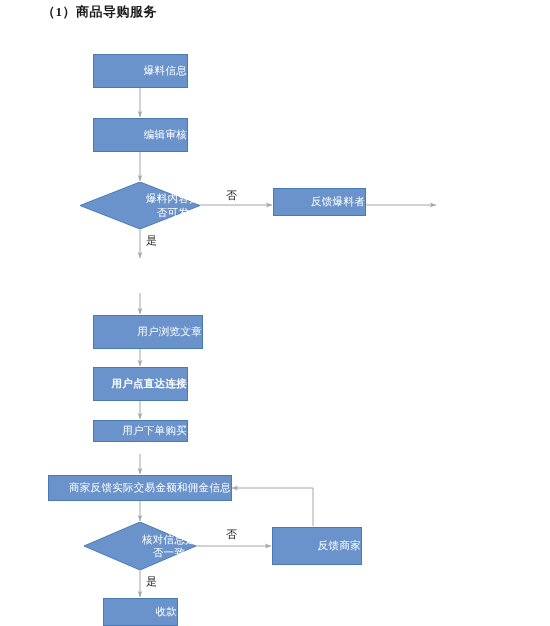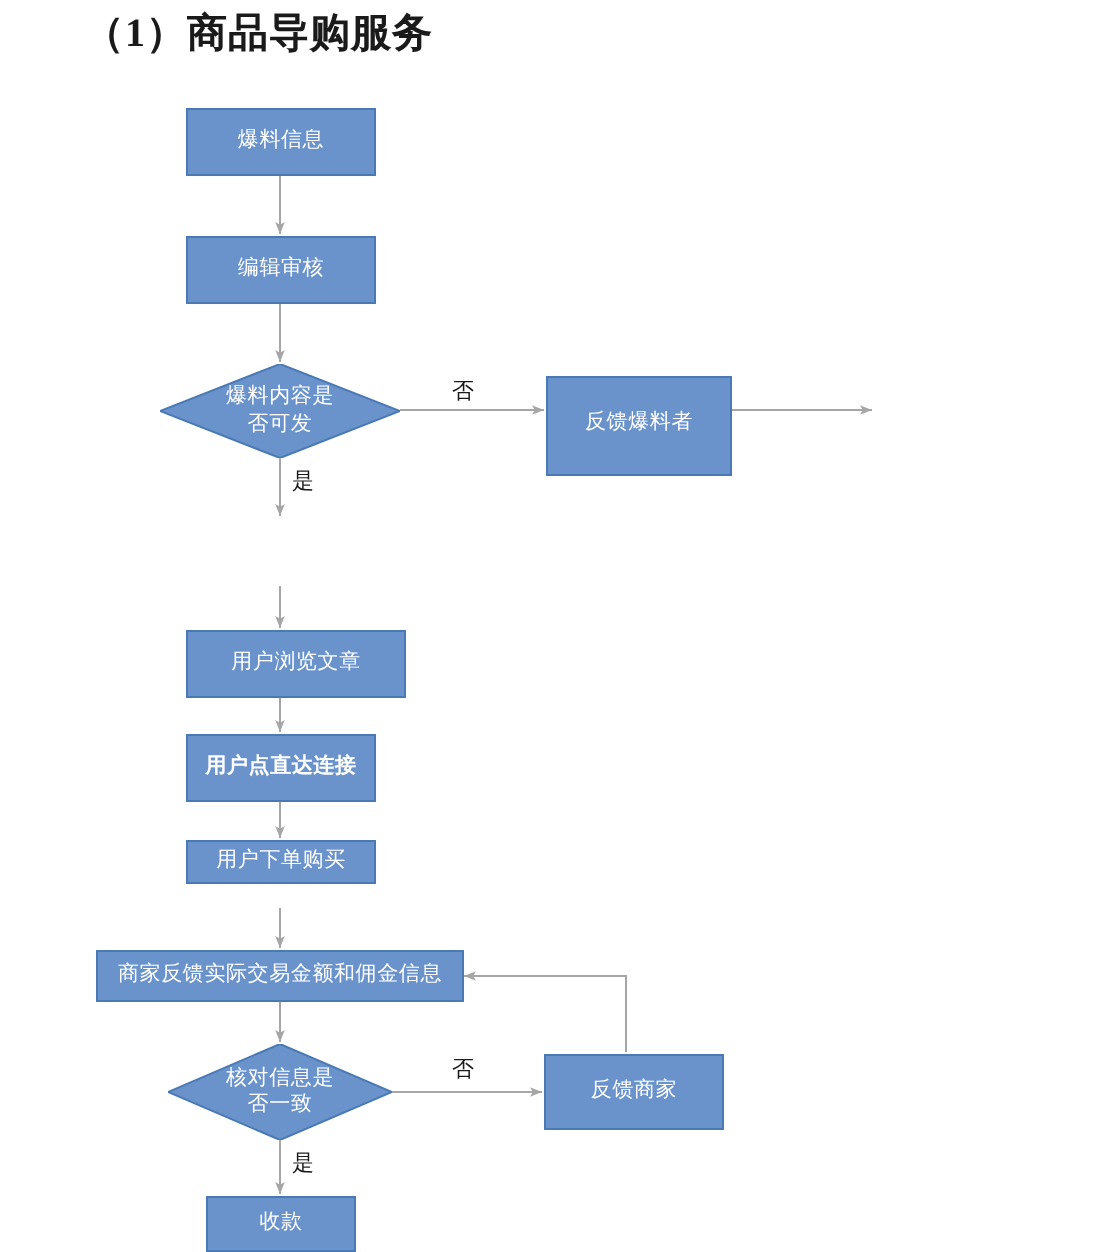--- a/index.html
+++ b/index.html
@@ -14,21 +14,21 @@
     position: relative;
     overflow: hidden;
     font-family: "Liberation Serif", "DejaVu Serif", serif;
     color: #1a1a1a;
   }
 
   #page-title {
     position: absolute;
     left: 42px;
     top: 3px;
-    font-size: 20px;
+    font-size: 13px;
     font-weight: bold;
     letter-spacing: 0.5px;
     font-family: "Liberation Serif", "DejaVu Serif", serif;
     white-space: nowrap;
   }
 
   #flow-canvas {
     position: absolute;
     left: 0;
     top: 0;
@@ -43,21 +43,21 @@
     width: 550px;
     height: 626px;
     pointer-events: none;
   }
 
   .node {
     position: absolute;
     box-sizing: border-box;
     display: flex;
     align-items: center;
-    justify-content: center;
+    justify-content: flex-end;
     text-align: center;
     color: #ffffff;
     font-size: 10.5px;
     line-height: 1.25;
     font-family: "Liberation Serif", "DejaVu Serif", serif;
     letter-spacing: 0.3px;
   }
 
   .node.process {
     background: #6a93cb;
@@ -144,21 +144,21 @@
   <div class="node decision" style="left:80px; top:182px; width:120px; height:47px;">
     <svg class="dia-shape" viewBox="0 0 120 47" preserveAspectRatio="none">
       <polygon points="60,0 120,23.5 60,47 0,23.5" fill="#6a93cb" stroke="#4a7ab5" stroke-width="1"></polygon>
     </svg>
     <div class="dia-label">
       <div>爆料内容是</div>
       <div>否可发</div>
     </div>
   </div>
 
-  <div class="node process" style="left:273px; top:188px; width:93px; height:50px;font-family:Liberation Mono, monospace;">
+  <div class="node process" style="left:273px; top:188px; width:93px; height:28px;">
     <span>反馈爆料者</span>
   </div>
 
 
 
   <div class="node process" style="left:93px; top:315px; width:110px; height:34px;">
     <span>用户浏览文章</span>
   </div>
 
   <div class="node process" style="left:93px; top:367px; width:95px; height:34px;font-weight:bold;">

